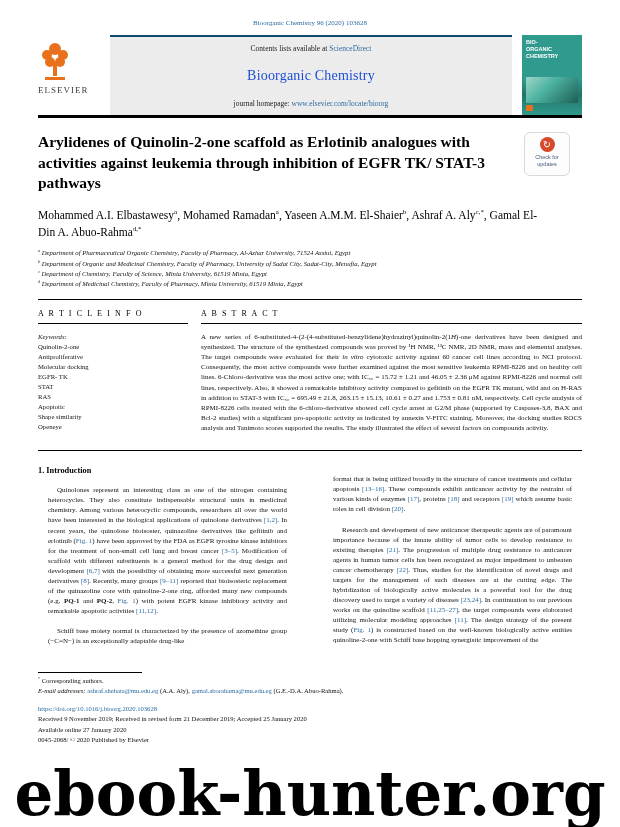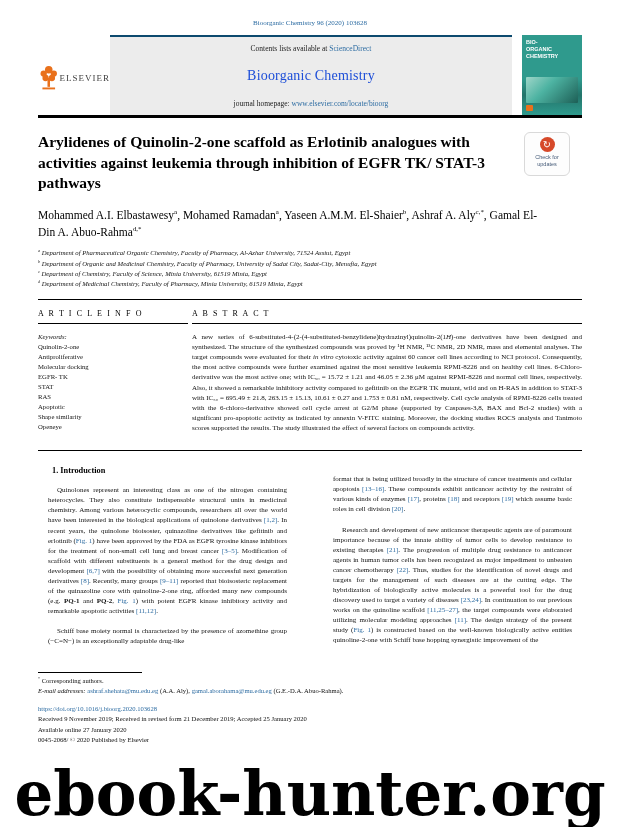--- a/index.html
+++ b/index.html
@@ -6,21 +6,21 @@
   .page{position:relative;width:620px;height:827px;margin:0 auto;background:#fff;overflow:hidden;
         padding:0 38px;box-sizing:border-box;font-family:"Liberation Serif",serif;color:#151515}
   .lnk{color:#2d6ca2}
   .it{font-style:italic}
   .bd{font-weight:bold}
   sup{font-size:60%;line-height:0}
 
   .cite{padding-top:19px;text-align:center;font-size:7px;color:#2d6ca2}
 
   .head{display:flex;height:80px;margin-top:8px;border-bottom:3px solid #000;align-items:stretch}
-  .logo{width:72px;background:#fff;display:flex;flex-direction:row;align-items:center;padding-top:5px}
+  .logo{width:72px;background:#fff;display:flex;flex-direction:column;align-items:flex-start;padding-top:5px}
   .logo-word{font-size:9px;letter-spacing:1px;color:#3f3f3f;margin-top:1px}
   .head-mid{flex:1;background:#ececec;border-top:2px solid #0c4a6e;display:flex;flex-direction:column;
             justify-content:space-between;text-align:center;padding:7px 4px}
   .contents-line{font-size:7.5px;color:#222}
   .jtitle{font-size:14px;color:#1d4ed8;letter-spacing:.2px}
   .homepage{font-size:7.5px;color:#222}
   .cover{width:60px;margin-left:10px;background:linear-gradient(180deg,#2f9a8d 0%,#2f9a8d 55%,#23746a 75%,#2f9a8d 100%);
          color:#fff;padding:4px 4px;box-sizing:border-box;font-family:"Liberation Sans",sans-serif;
          font-size:5.5px;font-weight:bold;line-height:1.3;position:relative}
   .cover-art{position:absolute;left:4px;right:4px;bottom:12px;height:26px;
@@ -34,31 +34,31 @@
   .badge-circle{width:15px;height:15px;border-radius:50%;background:#d6492a;margin:0 auto 2px;color:#fff;
                 font-size:10px;line-height:15px;font-family:"DejaVu Sans",sans-serif}
   .badge-t{font-size:5.5px;color:#445a77;font-family:"Liberation Sans",sans-serif;line-height:1.3}
 
   .authors{font-size:11.5px;margin-top:13px;line-height:1.5;max-width:512px;color:#000}
   .affils{margin-top:7px}
   .affil{font-size:6.7px;font-style:italic;line-height:1.55;color:#111}
 
   .rule{height:1px;background:#000;margin-top:9px}
 
-  .ia{display:flex;gap:4px;padding:9px 0 8px}
+  .ia{display:flex;gap:13px;padding:9px 0 8px}
   .ia-left{width:150px;flex-shrink:0}
   .ia-right{flex:1;min-width:0}
   .sec-head{font-size:8px;letter-spacing:1.6px;padding-bottom:5px;border-bottom:1px solid #000;margin-bottom:8px;color:#000}
   .kw-label{font-style:italic;font-size:6.7px;line-height:1.5}
   .kw{font-size:6.7px;line-height:1.5}
   .abs{font-size:7px;text-align:justify;line-height:1.45;color:#111}
 
   .body-cols{display:flex;gap:26px;padding-top:13px}
   .bcol{flex:1;min-width:0}
-  .sec-title{font-size:8.3px;font-weight:bold;margin:2px 14px 9px;color:#000}
+  .sec-title{font-size:8.3px;font-weight:bold;margin:2px 0 9px;color:#000}
   .para{font-size:7px;line-height:1.44;text-align:justify;text-indent:9px;margin:10px;color:#111}
   .para.cont{text-indent:0}
 
   .footnote{margin-top:16px}
   .fn-rule{width:104px;height:1px;background:#000;margin-bottom:3px}
   .fn-line{font-size:6.6px;line-height:1.5;color:#111}
 
   .pubinfo{margin-top:8px;font-size:6.6px;line-height:1.55;color:#111}
 
   .watermark{position:absolute;left:0;right:0;bottom:-2px;text-align:center;font-size:61px;font-weight:700;

